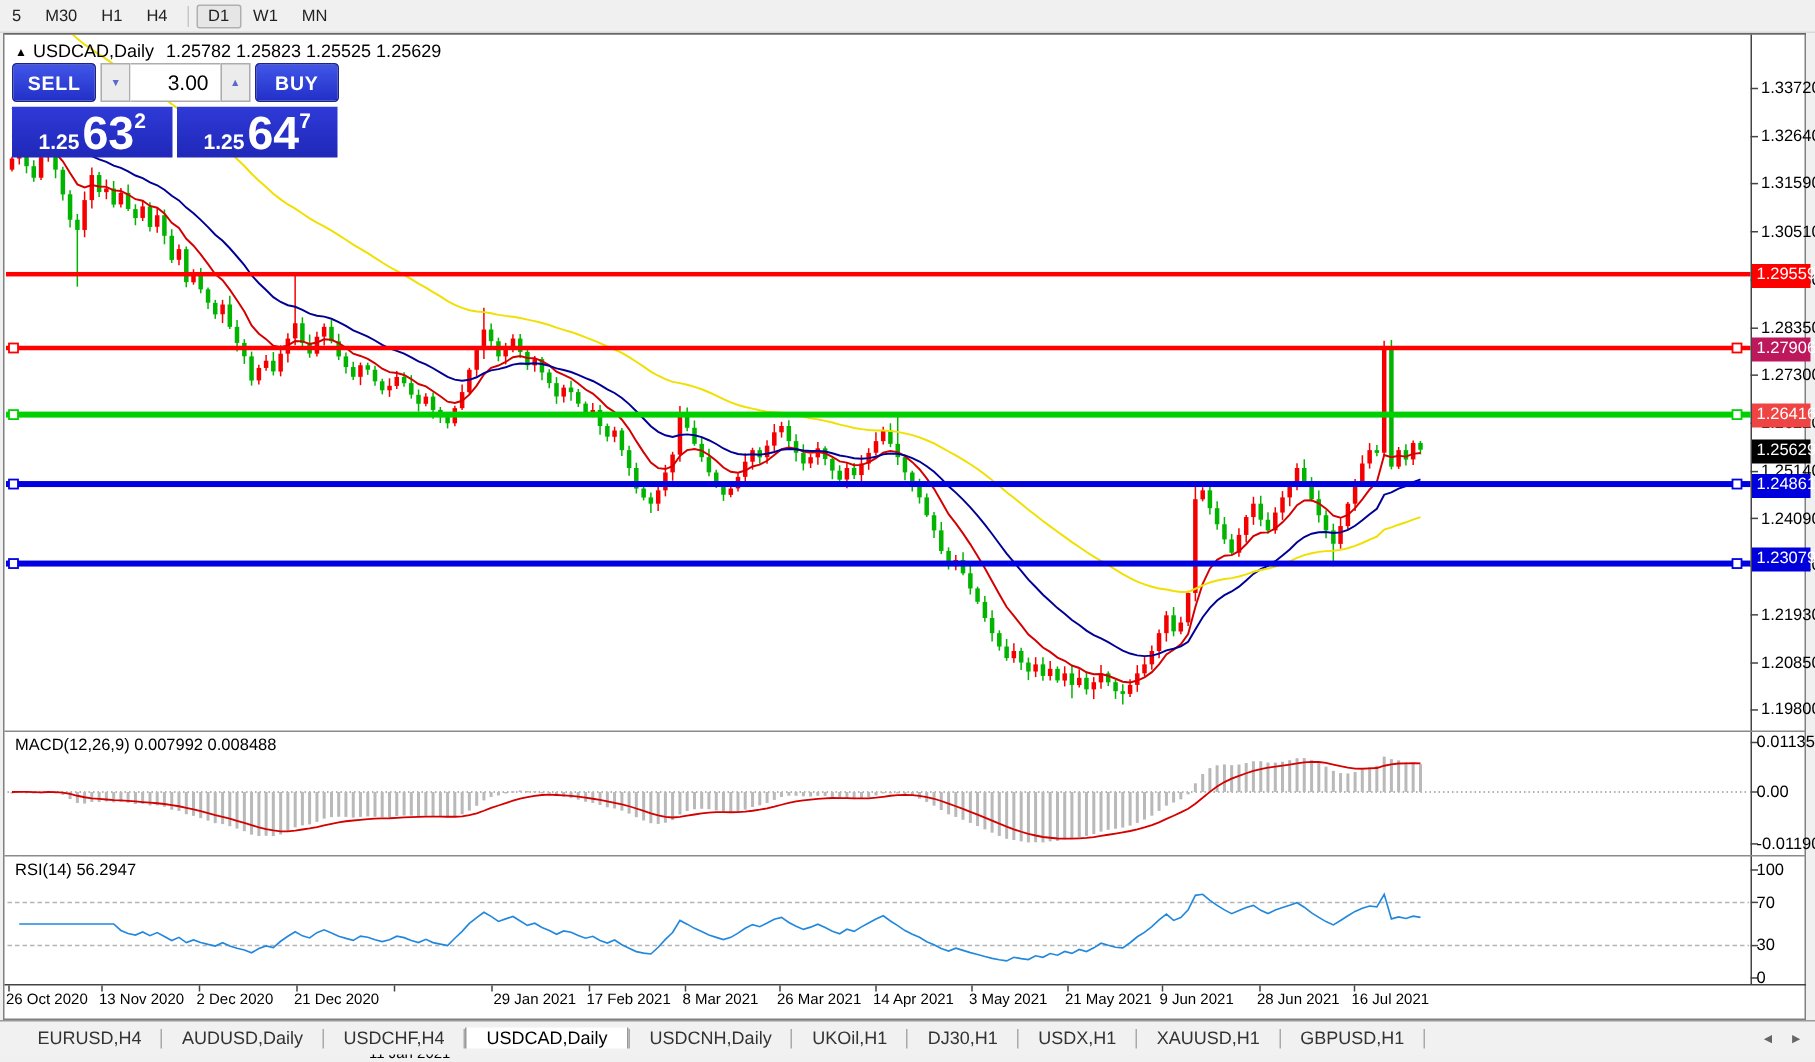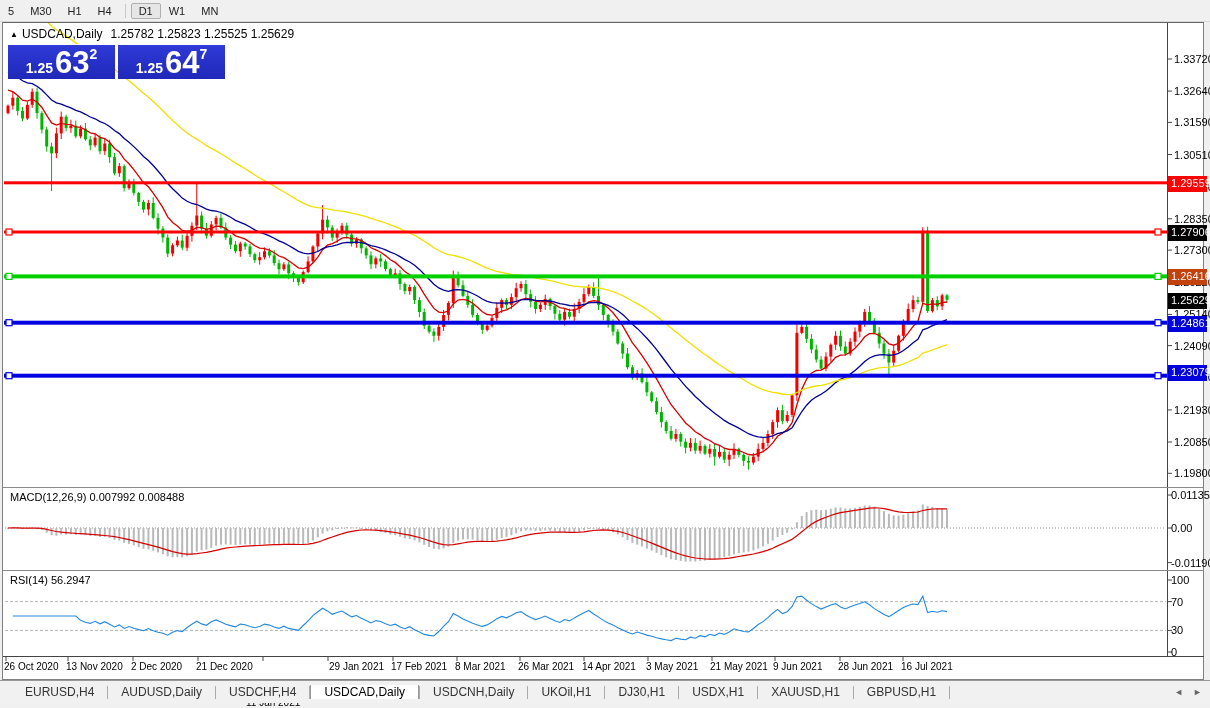--- a/index.html
+++ b/index.html
@@ -734,20 +734,31 @@
     <div class="tf active">D1</div>
     <div class="tf">W1</div>
     <div class="tf">MN</div>
   </div>
 
 <div id="chart-title">
   <span class="tri">▲</span><span class="sym">USDCAD,Daily</span><span>1.25782 1.25823 1.25525 1.25629</span>
 </div>
 
 <div id="trade-panel">
+  <div class="tp-row">
+    <div class="tp-btn" id="sell-btn">SELL</div>
+    <div id="spin-dn">
+      <span>▼</span>
+    </div>
+    <input id="vol" readonly="" value="3.00" style="">
+    <div id="spin-up">
+      <span>▲</span>
+    </div>
+    <div class="tp-btn" id="buy-btn">BUY</div>
+  </div>
   <div class="tp-row2">
     <div class="quote">
       <span class="qpre">1.25</span>
       <span class="qmain">63</span>
       <span class="qsup">2</span>
     </div>
     <div class="quote">
       <span class="qpre">1.25</span>
       <span class="qmain">64</span>
       <span class="qsup">7</span>
@@ -774,22 +785,22 @@
     <div class="plabel" style="top: 436.036px;">1.20850</div>
     <div class="plabel" style="top: 467.286px;">1.19800</div>
     <div class="ilabel" style="top: 489.006px;">0.01135</div>
     <div class="ilabel" style="top: 522px;">0.00</div>
     <div class="ilabel" style="top: 556.593px;">-0.011904</div>
     <div class="ilabel" style="top: 574px;">100</div>
     <div class="ilabel" style="top: 595.6px;">70</div>
     <div class="ilabel" style="top: 624.4px;">30</div>
     <div class="ilabel" style="top: 646px;">0</div>
     <div class="pbadge" style="top: 175.839px; background: rgb(255, 0, 0);">1.29559</div>
-    <div class="pbadge" style="top: 225.036px; background: #000000;">1.27906</div>
-    <div class="pbadge" style="top: 269.381px; background: #c2410c;">1.26416</div>
+    <div class="pbadge" style="top: 225.036px; background: #be185d;">1.27906</div>
+    <div class="pbadge" style="top: 269.381px; background: #ef4444;">1.26416</div>
     <div class="pbadge" style="top: 292.804px; background: rgb(0, 0, 0);">1.25629</div>
     <div class="pbadge" style="top: 315.661px; background: rgb(0, 0, 221);">1.24861</div>
     <div class="pbadge" style="top: 365px; background: rgb(0, 0, 221);">1.23079</div>
   </div>
 <div id="date-axis">
     <div class="dlabel" style="left: 4px;">26 Oct 2020</div>
     <div class="dlabel" style="left: 66px;">13 Nov 2020</div>
     <div class="dlabel" style="left: 131px;">2 Dec 2020</div>
     <div class="dlabel" style="left: 196px;">21 Dec 2020</div>
     <div class="dlabel" style="left: 246px; margin-top: 36px;">11 Jan 2021</div>

